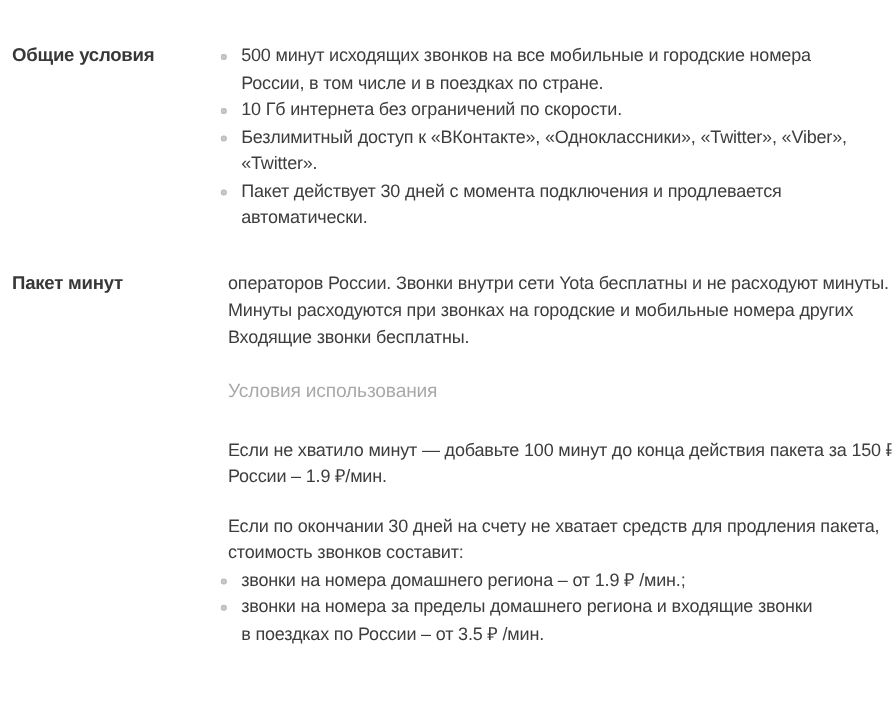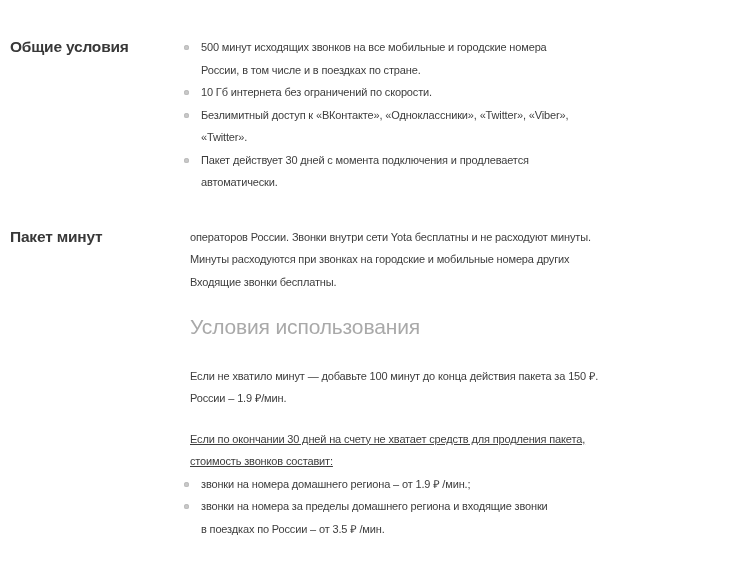--- a/index.html
+++ b/index.html
@@ -38,36 +38,36 @@
   }
   .section-title {
     margin: 0;
     font-size: 15.5px;
     font-weight: bold;
     line-height: 22.5px;
     letter-spacing: -0.2px;
     color: #383838;
   }
   .line {
-    font-size: 11px;
+    font-size: 15px;
     line-height: 22.5px;
     letter-spacing: -0.15px;
     white-space: nowrap;
     color: #3d3d3d;
   }
   .subheading {
     margin-top: 23px;
-    font-size: 21px;
+    font-size: 16px;
     line-height: 22.5px;
     letter-spacing: -0.15px;
     color: #a9a9a9;
     white-space: nowrap;
   }
   .para-topup   { margin-top: 26px; }
-  .para-expiry  { margin-top: 18px; text-decoration: underline; }
+  .para-expiry  { margin-top: 18px; }
   ul.bullet-list {
     list-style: none;
     margin: 0;
     padding: 0;
   }
   ul.bullet-list li {
     position: relative;
     padding-left: 11px;
   }
   .dot {

